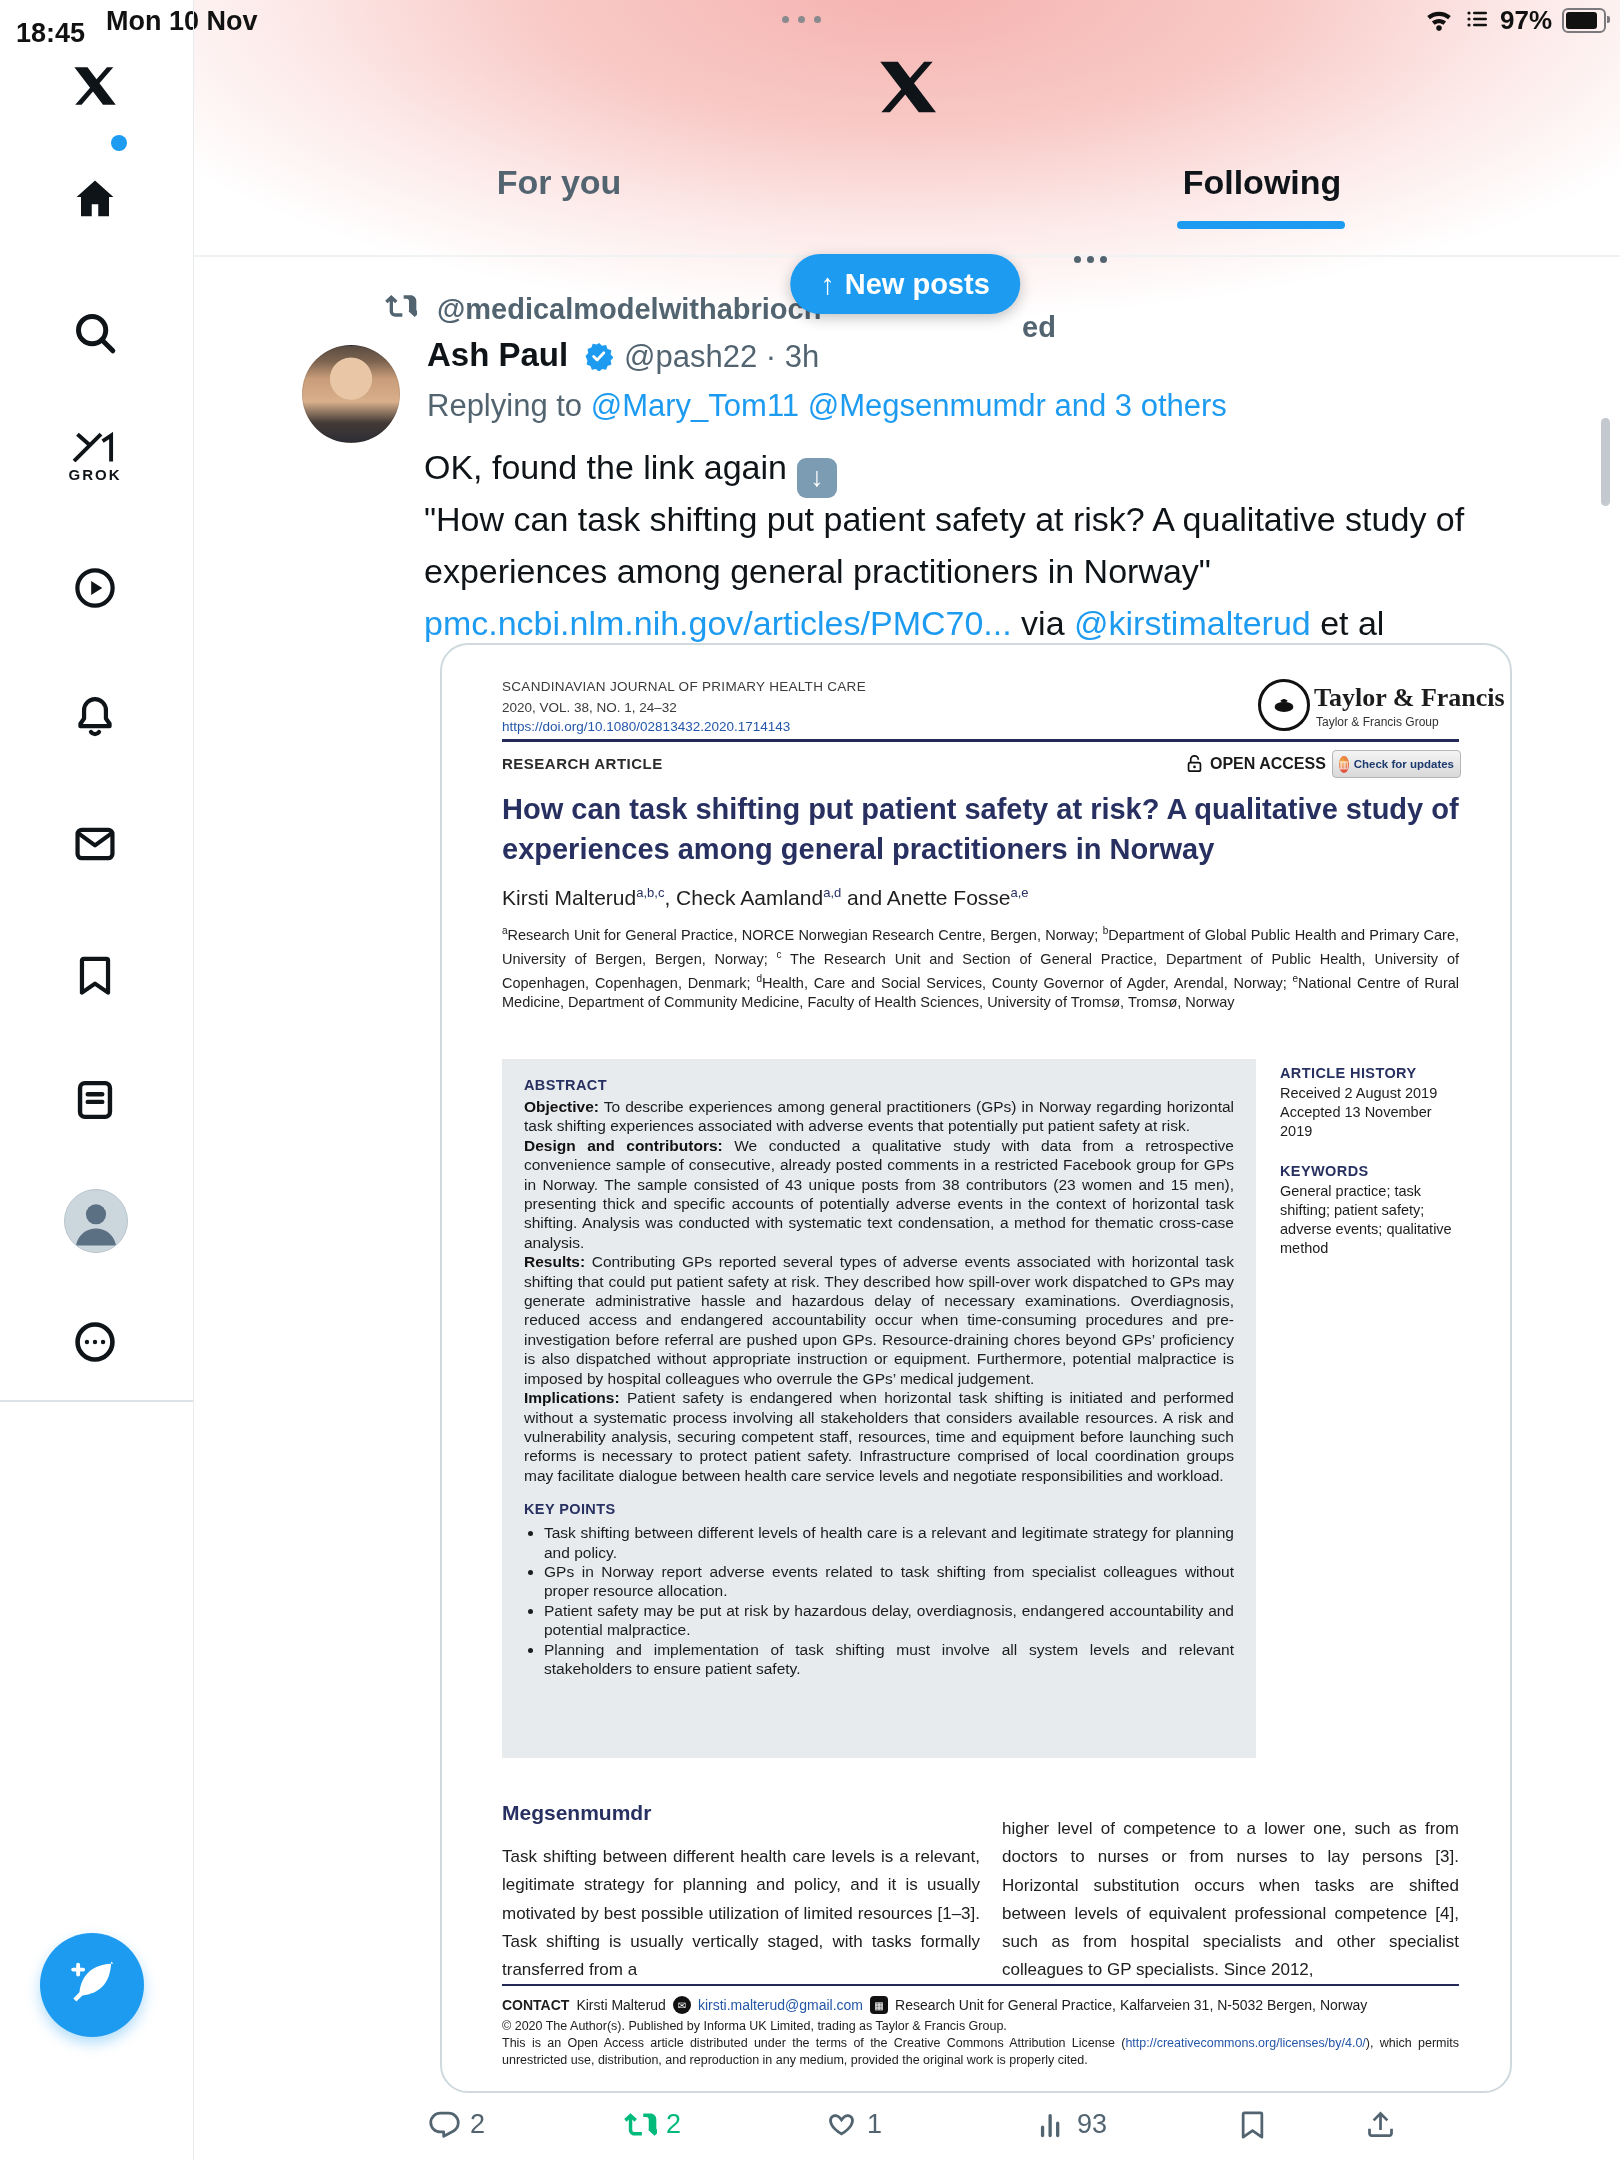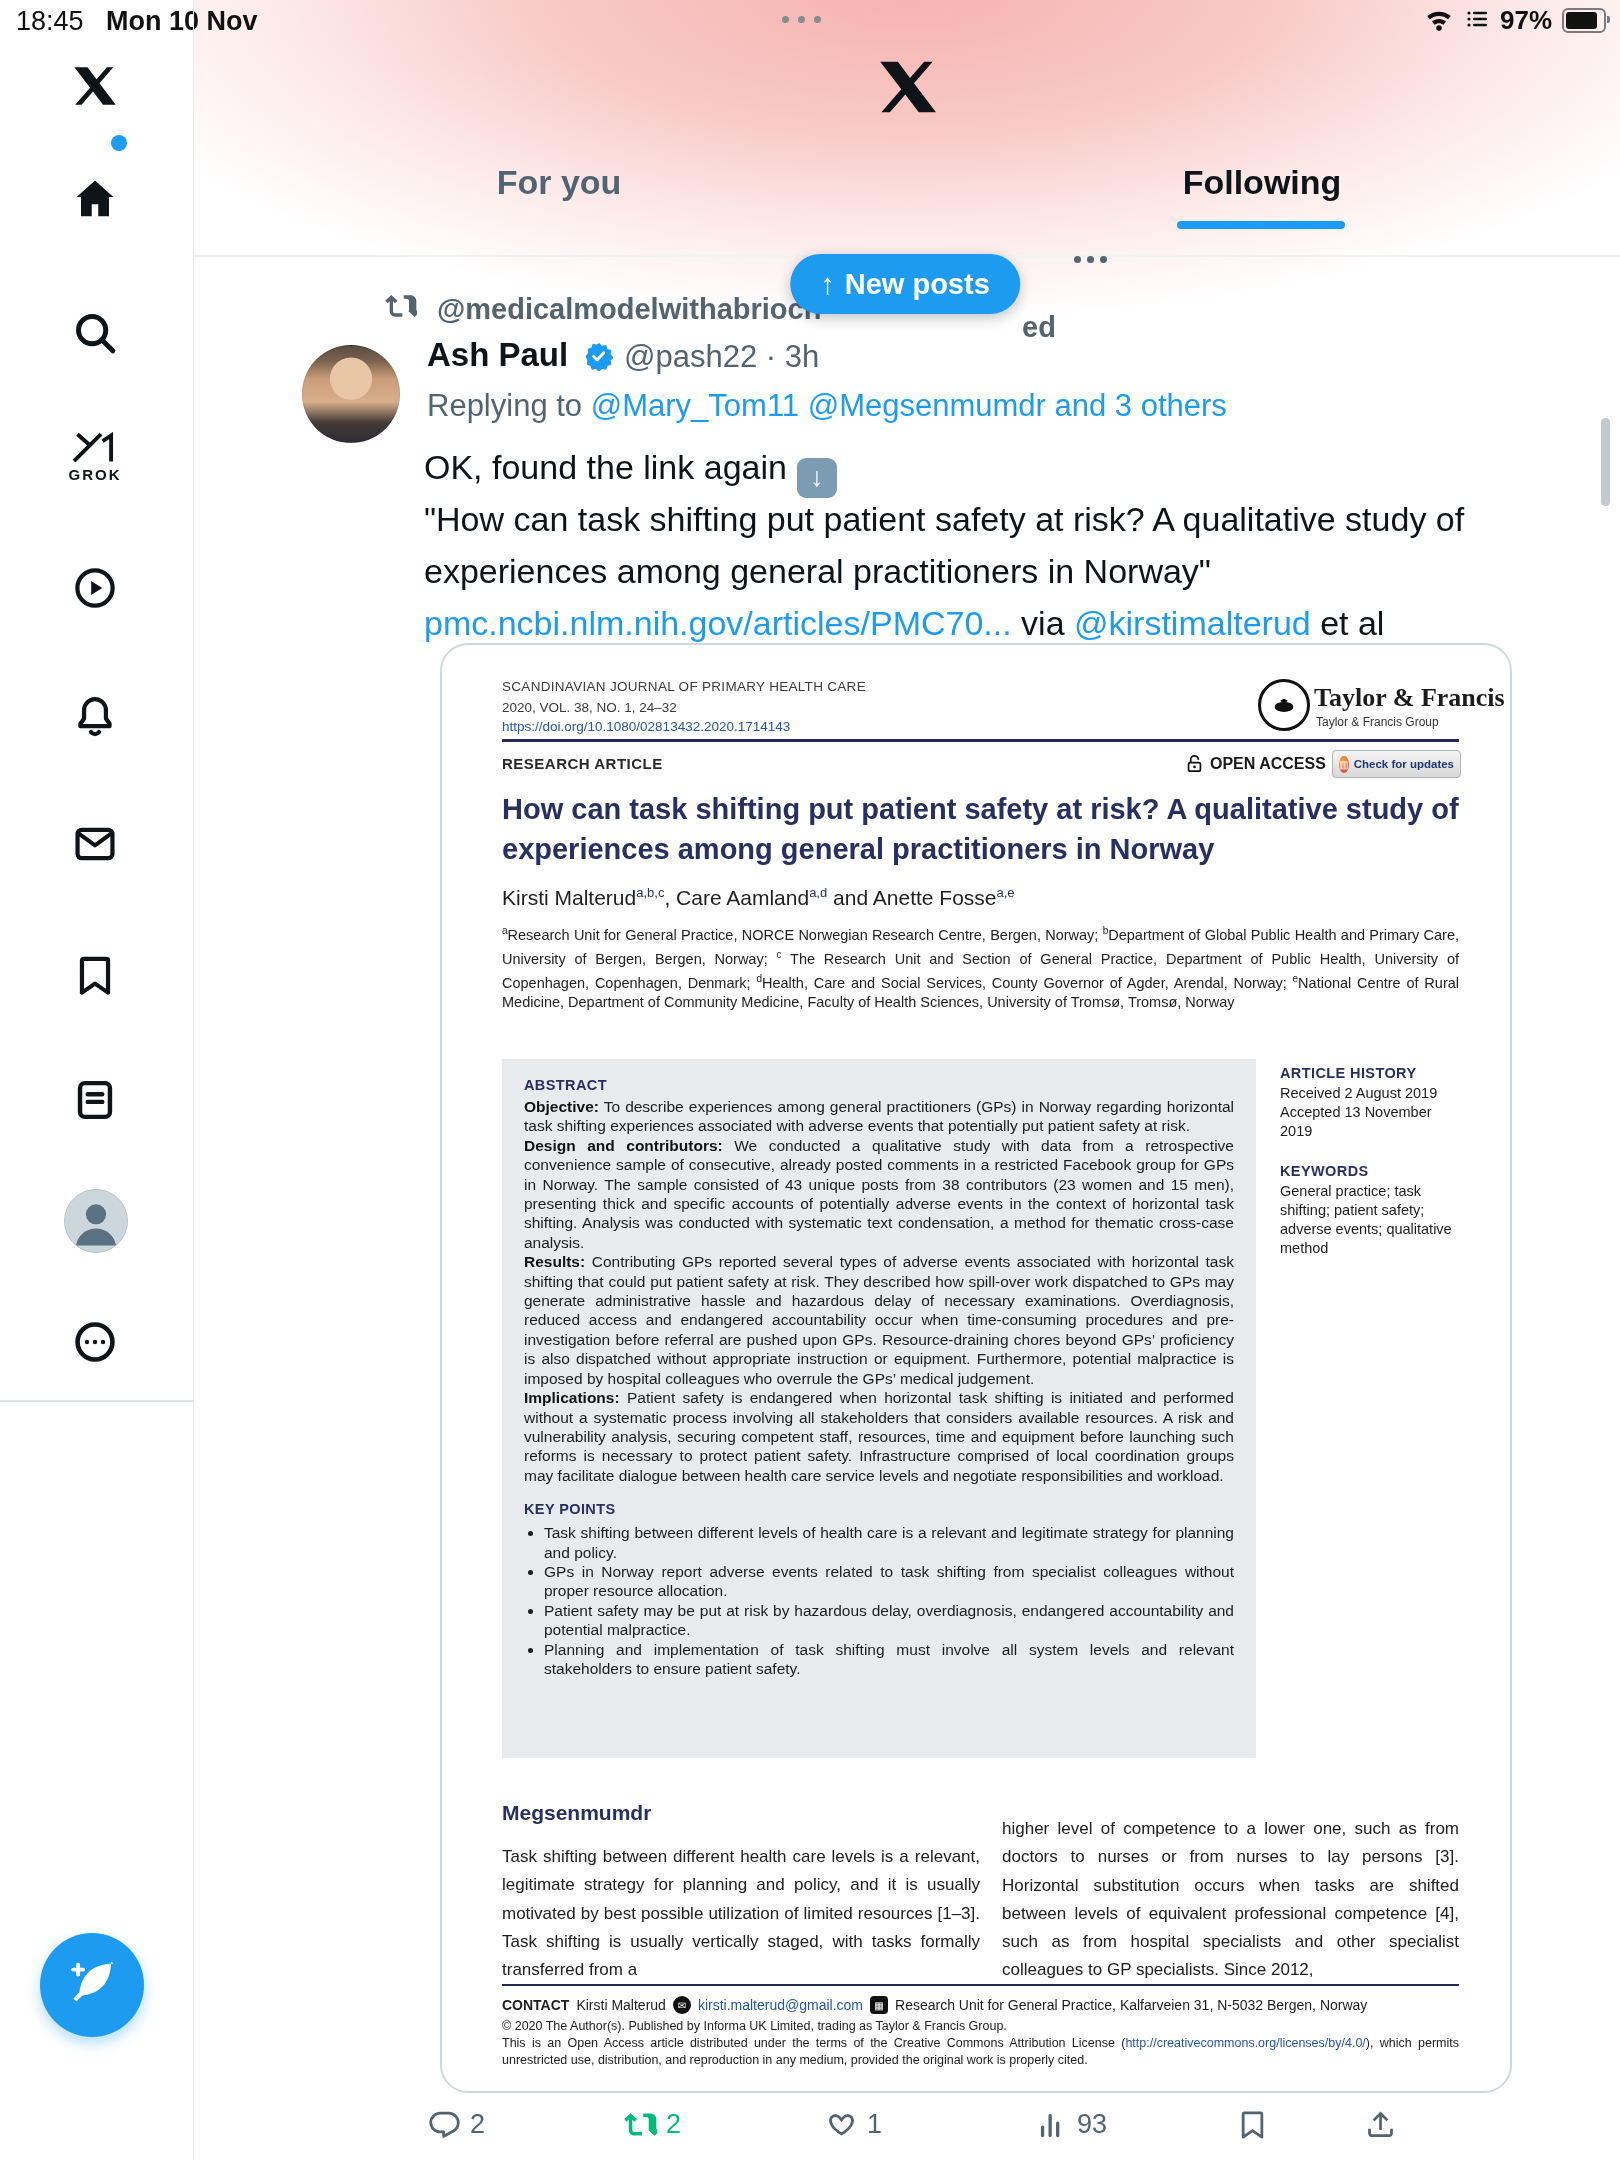--- a/index.html
+++ b/index.html
@@ -3,21 +3,21 @@
 <meta charset="utf-8">
 <style>
   html,body{margin:0;padding:0;background:#fff;}
   #screen{position:relative;width:1620px;height:2160px;background:#fff;overflow:hidden;
           font-family:"Liberation Sans",sans-serif;color:#0f1419;}
   .abs{position:absolute;}
   
   .header-bg{left:194px;top:0;width:1426px;height:345px;
     background:radial-gradient(ellipse 860px 330px at 714px -10px,#f5b3b0 0%,#f8c9c6 42%,#fce9e8 72%,#ffffff 100%);}
   
-  .sb-time{left:16px;top:6px;font-size:27px;font-weight:400;color:#111;}
+  .sb-time{left:16px;top:18px;font-size:27px;font-weight:700;color:#111;}
   .sb-date{left:106px;top:6px;font-size:27px;font-weight:700;color:#111;}
   .mt-dots{left:782px;top:16px;display:flex;gap:9px;}
   .mt-dots i{width:7px;height:7px;border-radius:50%;background:#8a8a8e;}
   .sb-right{left:1424px;top:5px;display:flex;align-items:center;gap:10px;}
   .sb-pct{font-size:26px;font-weight:600;color:#111;}
   .batt{width:40px;height:21px;border:2px solid #7a7a7e;border-radius:6px;position:relative;}
   .batt i{position:absolute;left:2px;top:2px;bottom:2px;width:31px;background:#111;border-radius:3px;}
   .batt:after{content:"";position:absolute;right:-6px;top:6px;width:3px;height:7px;background:#7a7a7e;border-radius:0 2px 2px 0;}
   
   .rail-border{left:193px;top:0;width:1px;height:2160px;background:#e7ebee;}
@@ -307,21 +307,21 @@
     </div>
     <div class="abs chk">
       <span class="ic">▥</span>
       <span class="tx">Check for updates</span>
     </div>
 
     <div class="abs a-title t1">How can task shifting put patient safety at risk? A qualitative study of</div>
     <div class="abs a-title t2">experiences among general practitioners in Norway</div>
 
     <div class="abs authors">
-      <span>Kirsti Malterud</span><sup>a,b,c</sup><span>, </span><span>Care Aamland</span><sup>a,d</sup><span> and </span><span>Anette Fosse</span><sup>a,e</sup>
+      <span>Kirsti Malterud</span><sup>a,b,c</sup><span>, </span><span>Check Aamland</span><sup>a,d</sup><span> and </span><span>Anette Fosse</span><sup>a,e</sup>
     </div>
 
     <div class="abs affil">
       <sup>a</sup><span>Research Unit for General Practice, NORCE Norwegian Research Centre, Bergen, Norway; </span><sup>b</sup><span>Department of Global Public Health and Primary Care, University of Bergen, Bergen, Norway; </span><sup>c</sup><span> The Research Unit and Section of General Practice, Department of Public Health, University of Copenhagen, Copenhagen, Denmark; </span><sup>d</sup><span>Health, Care and Social Services, County Governor of Agder, Arendal, Norway; </span><sup>e</sup><span>National Centre of Rural Medicine, Department of Community Medicine, Faculty of Health Sciences, University of Tromsø, Tromsø, Norway</span>
     </div>
 
     <div class="abs graybox">
       <p class="gb-h">ABSTRACT</p>
       <p class="gb-p"><b>Objective:</b><span> To describe experiences among general practitioners (GPs) in Norway regarding horizontal task shifting experiences associated with adverse events that potentially put patient safety at risk.</span></p>
       <p class="gb-p"><b>Design and contributors:</b><span> We conducted a qualitative study with data from a retrospective convenience sample of consecutive, already posted comments in a restricted Facebook group for GPs in Norway. The sample consisted of 43 unique posts from 38 contributors (23 women and 15 men), presenting thick and specific accounts of potentially adverse events in the context of horizontal task shifting. Analysis was conducted with systematic text condensation, a method for thematic cross-case analysis.</span></p>

